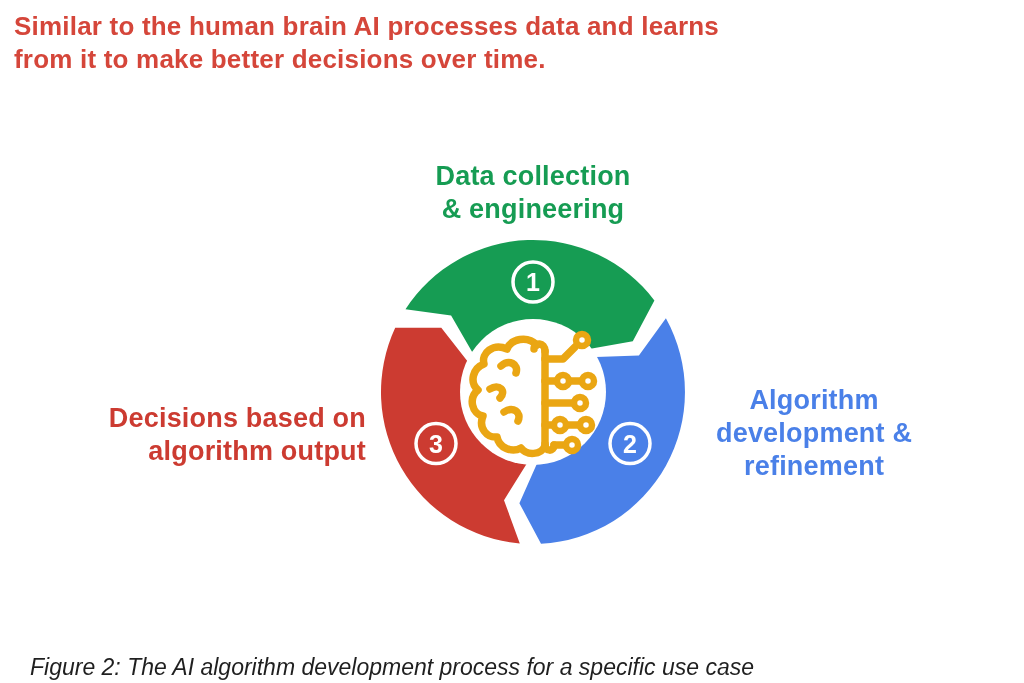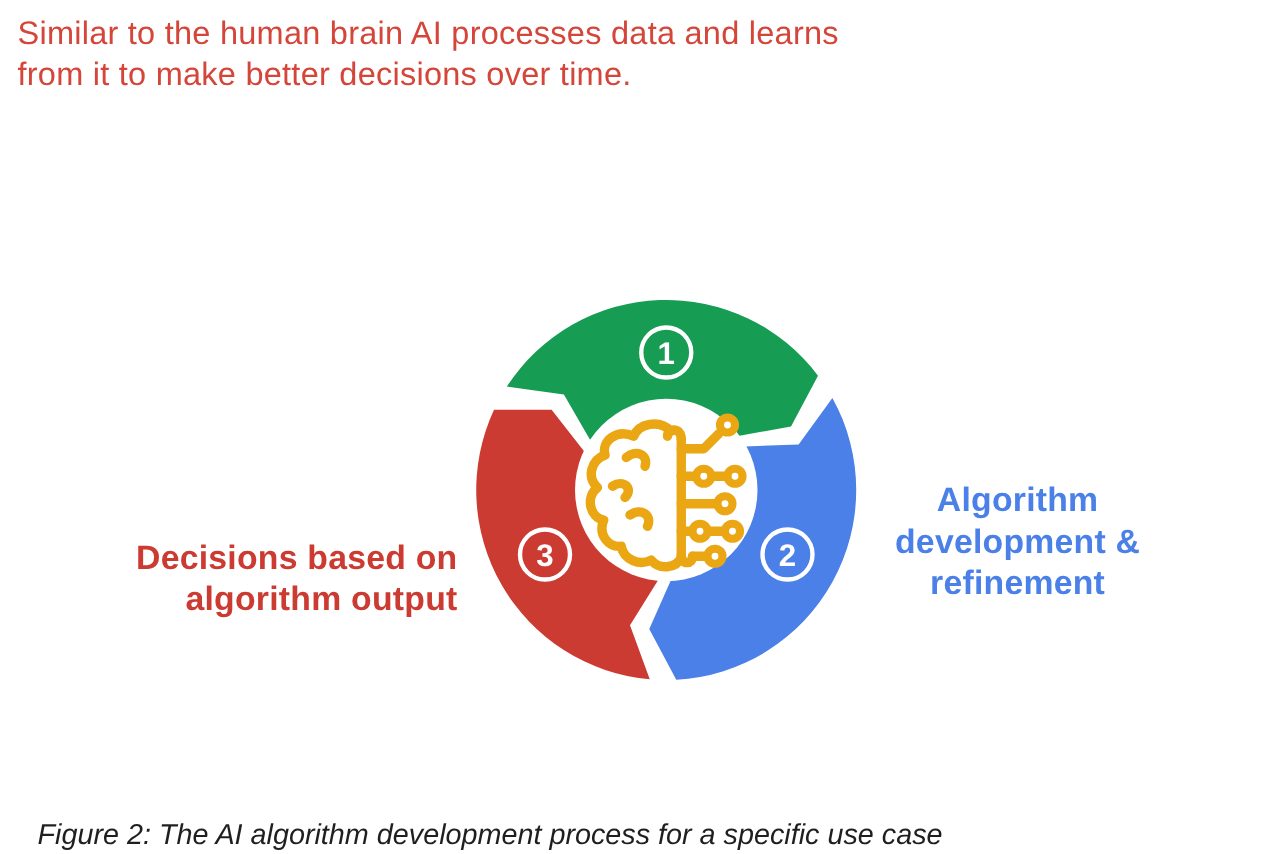--- a/index.html
+++ b/index.html
@@ -11,50 +11,52 @@
     --caption:#1F1F1F;
     --bg:#FFFFFF;
   }
   html,body{margin:0;padding:0;background:#fff;}
   .page{
     position:relative;width:1024px;height:683px;background:var(--bg);
     font-family:"Liberation Sans",sans-serif;overflow:hidden;
   }
   .heading{
     position:absolute;left:14px;top:10px;width:820px;
-    font-size:26px;line-height:33px;font-weight:400;
+    font-size:26px;line-height:33px;font-weight:700;
     color:var(--heading-red);white-space:pre-line;letter-spacing:0.2px;margin:0;
   }
   .step-label{
     position:absolute;font-weight:800;font-size:27px;line-height:33px;
     white-space:pre-line;letter-spacing:0.2px;
   }
   .step-label.green{left:333px;top:160px;width:400px;text-align:center;color:var(--green);}
   .step-label.blue{left:716px;top:384px;text-align:center;color:var(--blue);}
-  .step-label.red{right:658px;top:402px;text-align:right;color:var(--red);margin-top:28px;}
+  .step-label.red{right:658px;top:402px;text-align:right;color:var(--red);}
   .cycle{
     position:absolute;left:363px;top:222px;width:340px;height:340px;
   }
   .brain-stroke{fill:none;stroke:var(--yellow);stroke-width:7.5;stroke-linecap:round;stroke-linejoin:round;}
   .brain-ring{fill:#fff;stroke:var(--yellow);stroke-width:6.5;}
   .badge-ring{fill:none;stroke:#fff;stroke-width:3.5;}
   .badge-num{fill:#fff;font-family:"Liberation Sans",sans-serif;font-size:25px;font-weight:800;text-anchor:middle;}
   .caption{
     position:absolute;left:14px;top:638px;margin:16px;width:980px;
     font-size:23px;font-style:italic;font-weight:400;color:var(--caption);
   }
 </style>
 </head>
 <body>
 
 <div class="page">
 
   <h1 class="heading">Similar to the human brain AI processes data and learns
 from it to make better decisions over time.</h1>
 
+  <div class="step-label green">Data collection
+&amp; engineering</div>
 
   <div class="cycle">
     <svg width="340" height="340" viewBox="0 0 340 340">
 
       <g id="segments">
           <path d="M42.5,87.2 A152 152 0 0 1 291.4,78.5 L269.8,119.2 L227.5,126.7 A72 72 0 0 0 109.6,130.8 L88.1,93.6 Z" fill="#169C53"></path>
           <path d="M302.9,96.3 A152 152 0 0 1 178.0,321.8 L156.4,281.2 L173.8,241.9 A72 72 0 0 0 233.0,135.1 L275.9,133.5 Z" fill="#4A80E8"></path>
           <path d="M156.8,321.4 A152 152 0 0 1 32.2,105.8 L78.3,105.8 L104.7,139.6 A72 72 0 0 0 163.7,241.7 L141.0,278.2 Z" fill="#CC3B31"></path>
         </g>
 

